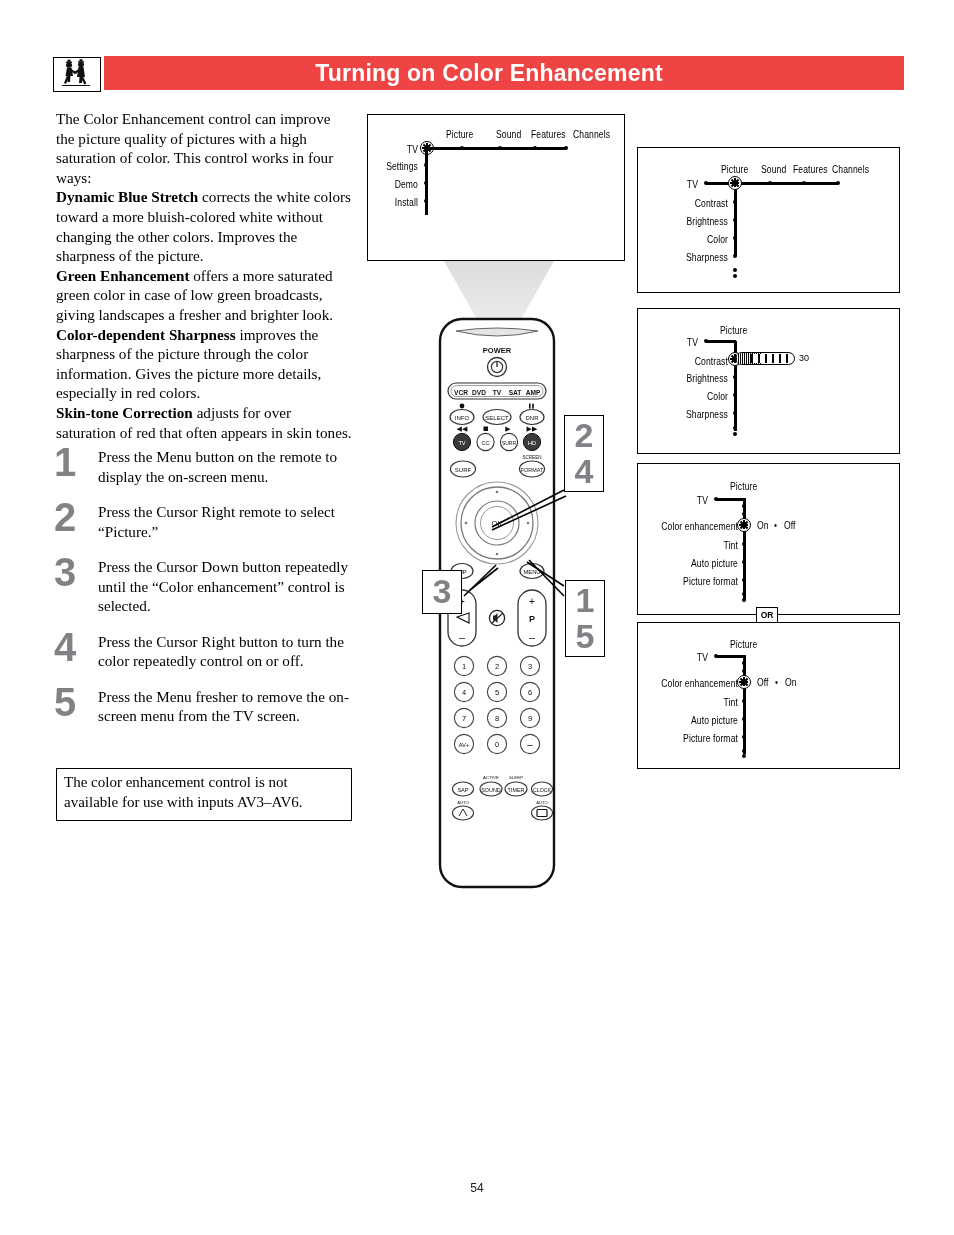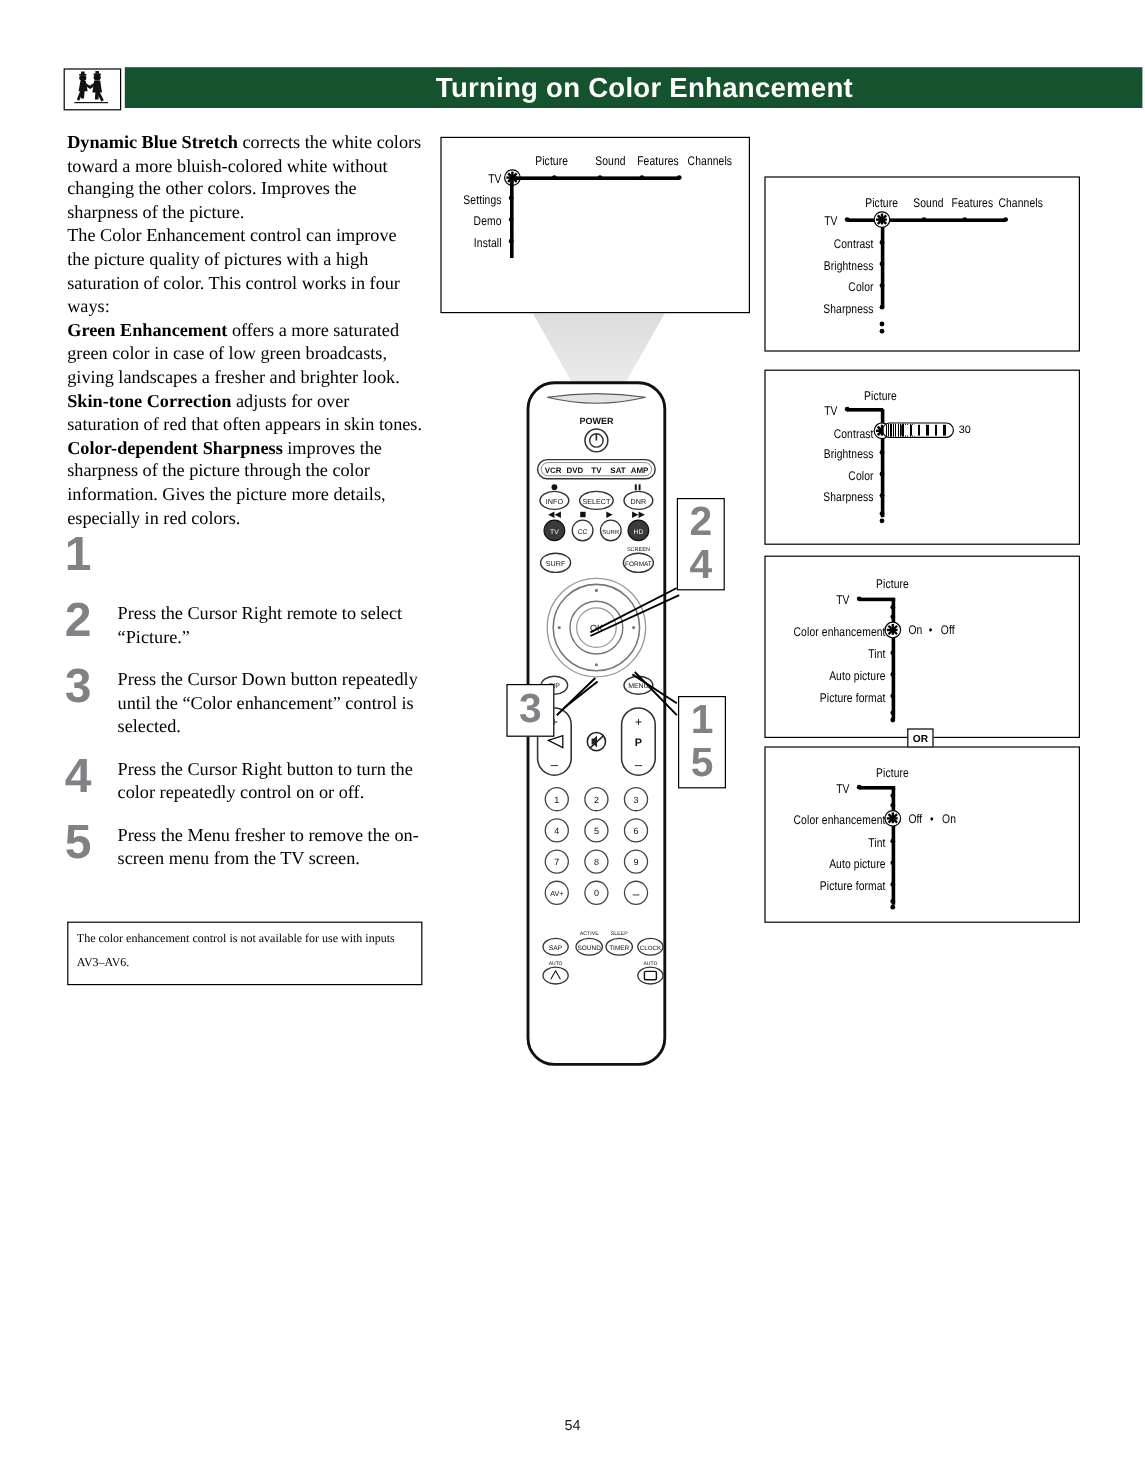--- a/index.html
+++ b/index.html
@@ -12,22 +12,22 @@
     font-family: "Liberation Serif", serif;
     color: #000;
     overflow: hidden;
   }
 
   
   .header-bar {
     position: absolute;
     left: 104px; top: 56px;
     width: 800px; height: 34px;
-    background: #14532d;
-    display: flex; align-items: center; justify-content: center; padding-left: 48px;
+    background: #ef4444;
+    display: flex; align-items: center; justify-content: center;
   }
   .header-title {
     color: #ffffff;
     font-family: "Liberation Sans", sans-serif;
     font-weight: bold;
     font-size: 23px;
     letter-spacing: .2px;
     white-space: nowrap;
     padding-right: 30px;
   }
@@ -94,21 +94,21 @@
     font-family: "Liberation Serif", serif;
     font-weight: bold;
     font-style: italic;
     font-size: 18px;
     padding: 2px 0 4px 0;
     letter-spacing: .3px;
   }
   .hint-title .sc { font-size: 14px; }
   .hint-body {
     padding: 4px 7px 8px 7px;
-    font-size: 10px;
+    font-size: 15px;
     line-height: 19.5px;
   }
 
   
   .tvscreen {
     position: absolute;
     background: #fff;
     border: 1px solid #000;
     box-sizing: border-box;
   }
@@ -266,30 +266,31 @@
       <rect x="8" y="27" width="28" height="1"></rect>
     </g>
   </svg>
 </div>
 
 <div class="header-bar">
   <div class="header-title">Turning on Color Enhancement</div>
 </div>
 
 <div class="body-text">
+  <p>The Color Enhancement control can improve the picture quality of pictures with a high saturation of color. This control works in four ways:</p>
   <p><b>Dynamic Blue Stretch</b><span> corrects the white colors toward a more bluish-colored white without changing the other colors. Improves the sharpness of the picture.</span></p>
-  <p>The Color Enhancement control can improve the picture quality of pictures with a high saturation of color. This control works in four ways:</p>
   <p><b>Green Enhancement</b><span> offers a more saturated green color in case of low green broadcasts, giving landscapes a fresher and brighter look.</span></p>
+  <p><b>Color-dependent Sharpness</b><span> improves the sharpness of the picture through the color information. Gives the picture more details, especially in red colors.</span></p>
   <p><b>Skin-tone Correction</b><span> adjusts for over saturation of red that often appears in skin tones.</span></p>
-  <p><b>Color-dependent Sharpness</b><span> improves the sharpness of the picture through the color information. Gives the picture more details, especially in red colors.</span></p>
 </div>
 
 <div class="steps">
   <div class="step">
     <div class="step-num">1</div>
+    <div class="step-text">Press the Menu button on the remote to display the on-screen menu.</div>
   </div>
   <div class="step">
     <div class="step-num">2</div>
     <div class="step-text">Press the Cursor Right remote to select “Picture.”</div>
   </div>
   <div class="step">
     <div class="step-num">3</div>
     <div class="step-text">Press the Cursor Down button repeatedly until the “Color enhancement” control is selected.</div>
   </div>
   <div class="step">

